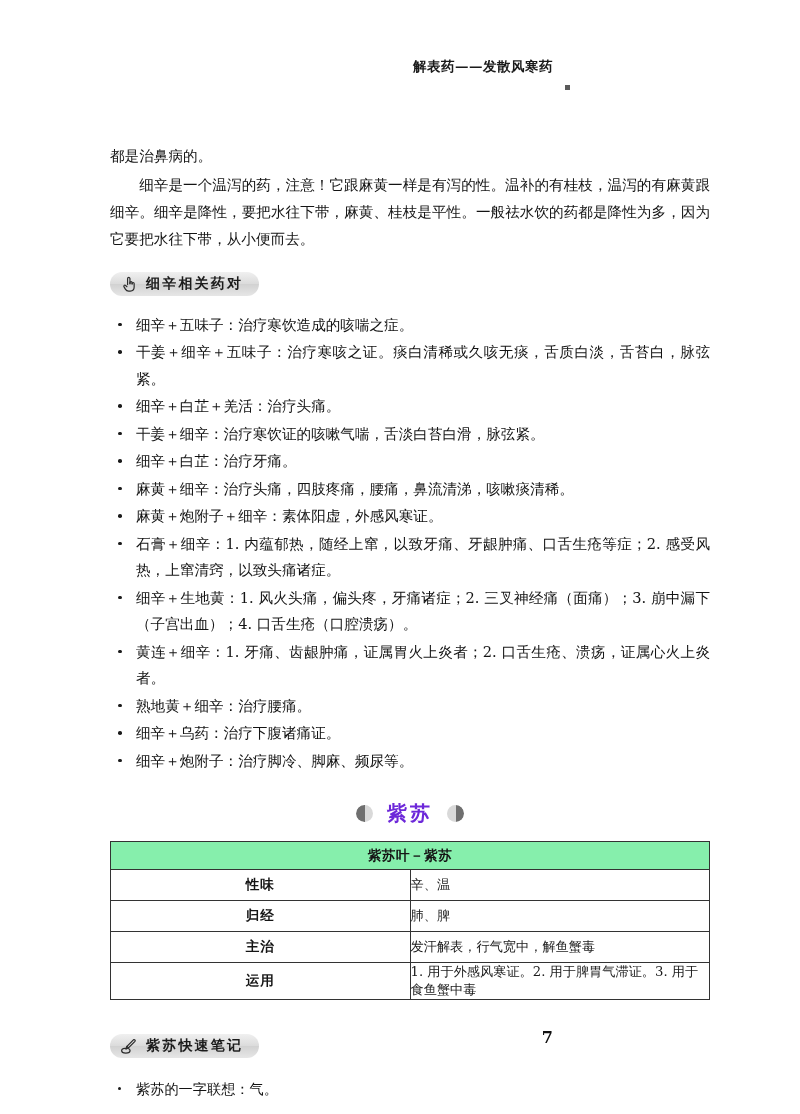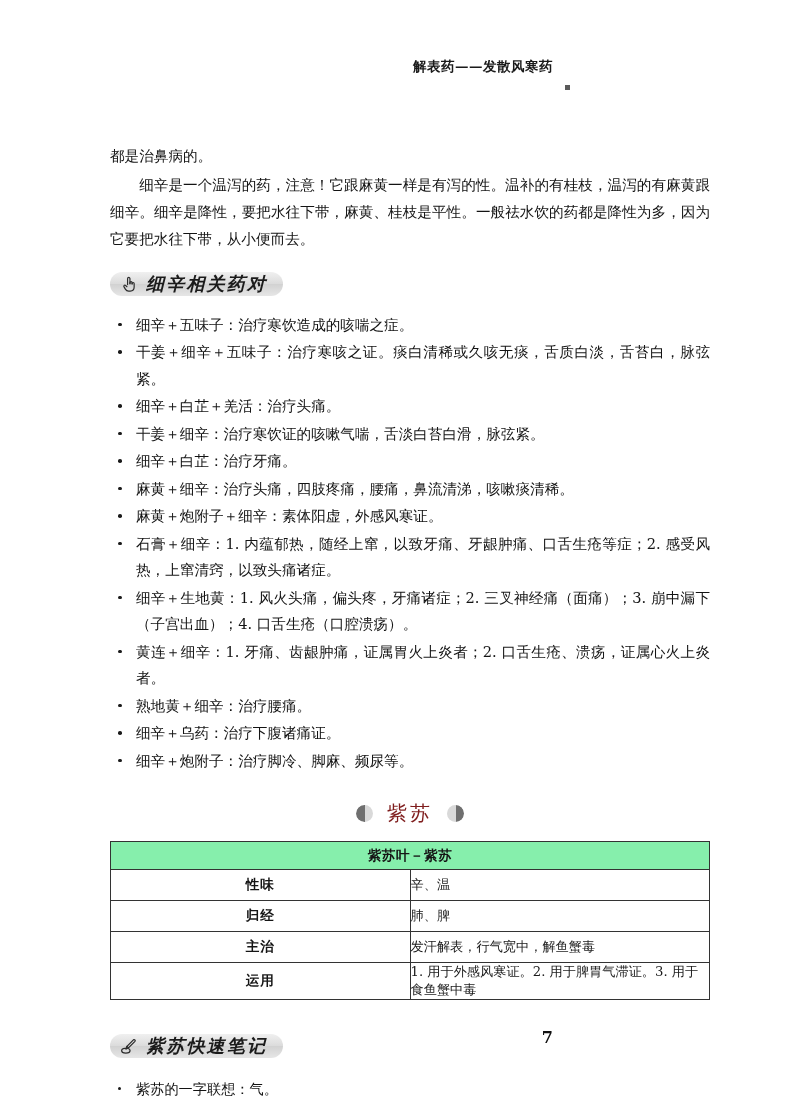--- a/index.html
+++ b/index.html
@@ -86,23 +86,22 @@
     align-items: center;
     gap: 7px;
     background: linear-gradient(to bottom, #f0f0f0 0%, #dcdcdc 48%, #d2d2d2 52%, #e6e6e6 100%);
     border-radius: 13px;
     padding: 3px 16px 3px 9px;
     height: 24px;
     box-sizing: border-box;
   }
   .badge-label {
     font-family: "DejaVu Serif", "Liberation Serif", serif;
-    font-size: 18px;
-    font-weight: bold;
-    font-style: italic;
+    font-size: 14px;
+    font-weight: bold;
     letter-spacing: 2.2px;
     color: #1b1b1b;
   }
   .badge-icon {
     width: 20px;
     height: 19px;
     display: block;
     flex: 0 0 auto;
   }
 
@@ -162,23 +161,23 @@
   
   .herb-title {
     margin: 26px 0 14px 0;
     display: flex;
     align-items: center;
     justify-content: center;
     gap: 14px;
   }
   .herb-title-text {
     font-size: 20px;
-    font-weight: normal;
+    font-weight: bold;
     letter-spacing: 3px;
-    color: #7f1d1d;
+    color: #6d28d9;
   }
   .orn {
     width: 17px;
     height: 17px;
     border-radius: 50%;
     background: #d9d9d9;
     position: relative;
     overflow: hidden;
     flex: 0 0 auto;
   }

